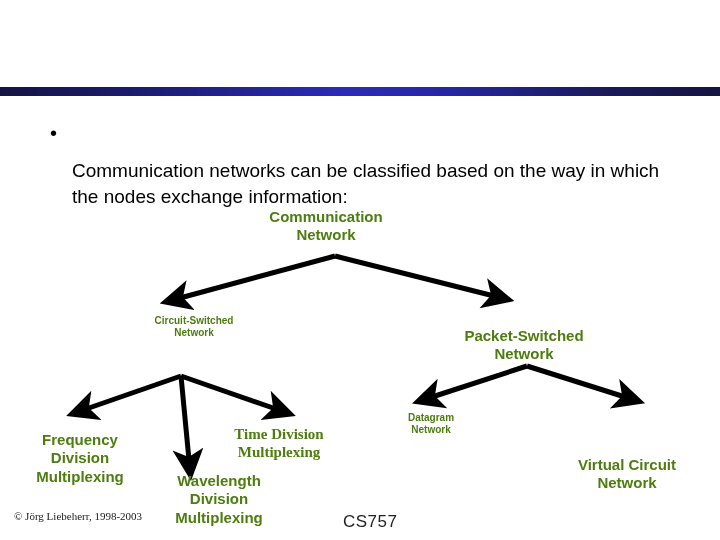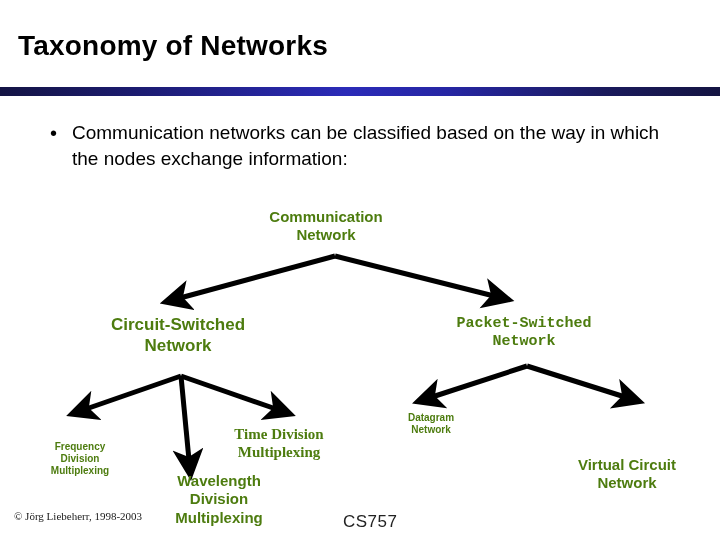--- a/index.html
+++ b/index.html
@@ -65,55 +65,55 @@
     font-size: 20px;
     line-height: 26px;
     color: #000000;
     text-align: left;
   }
   .bullet-text {
     flex: 1 1 auto;
     font-size: 19px;
     line-height: 26px;
     color: #000000;
+    margin-top: 38px;
   }
 
   
   .node {
     position: absolute;
     color: #4d7c0f;
     font-weight: bold;
     text-align: center;
     line-height: 1.22;
     white-space: pre-line;
   }
   #node-root {
     left: 236px;
     top: 208px;
     width: 180px;
     font-size: 15px;
   }
   #node-circuit {
-    left: 96px;
+    left: 112px;
     top: 315px;
     width: 164px;
-    font-size: 17px;
+    font-size: 10px;
   }
   #node-packet {
     left: 442px;
-    top: 315px;
+    top: 327px;
     width: 164px;
     font-size: 15px;
-    font-family: Liberation Mono, monospace;
   }
   #node-fdm {
     left: 14px;
-    top: 441px;
+    top: 431px;
     width: 132px;
-    font-size: 10px;
+    font-size: 15px;
   }
   #node-tdm {
     left: 204px;
     top: 425px;
     width: 150px;
     font-size: 15px;
     font-family: Liberation Serif, serif;
   }
   #node-wdm {
     left: 152px;
@@ -162,21 +162,20 @@
     font-size: 17px;
     color: #222222;
     letter-spacing: 0.5px;
   }
 </style>
 </head>
 <body>
 
 <div id="slide">
 
-  <div id="slide-title">Taxonomy of Networks</div>
 
   <div id="title-rule"></div>
 
   <div id="bullet-block">
     <div class="bullet-row">
       <span class="bullet-dot">•</span>
       <span class="bullet-text">Communication networks can be classified based on the way in which the nodes exchange information:</span>
     </div>
   </div>
 

